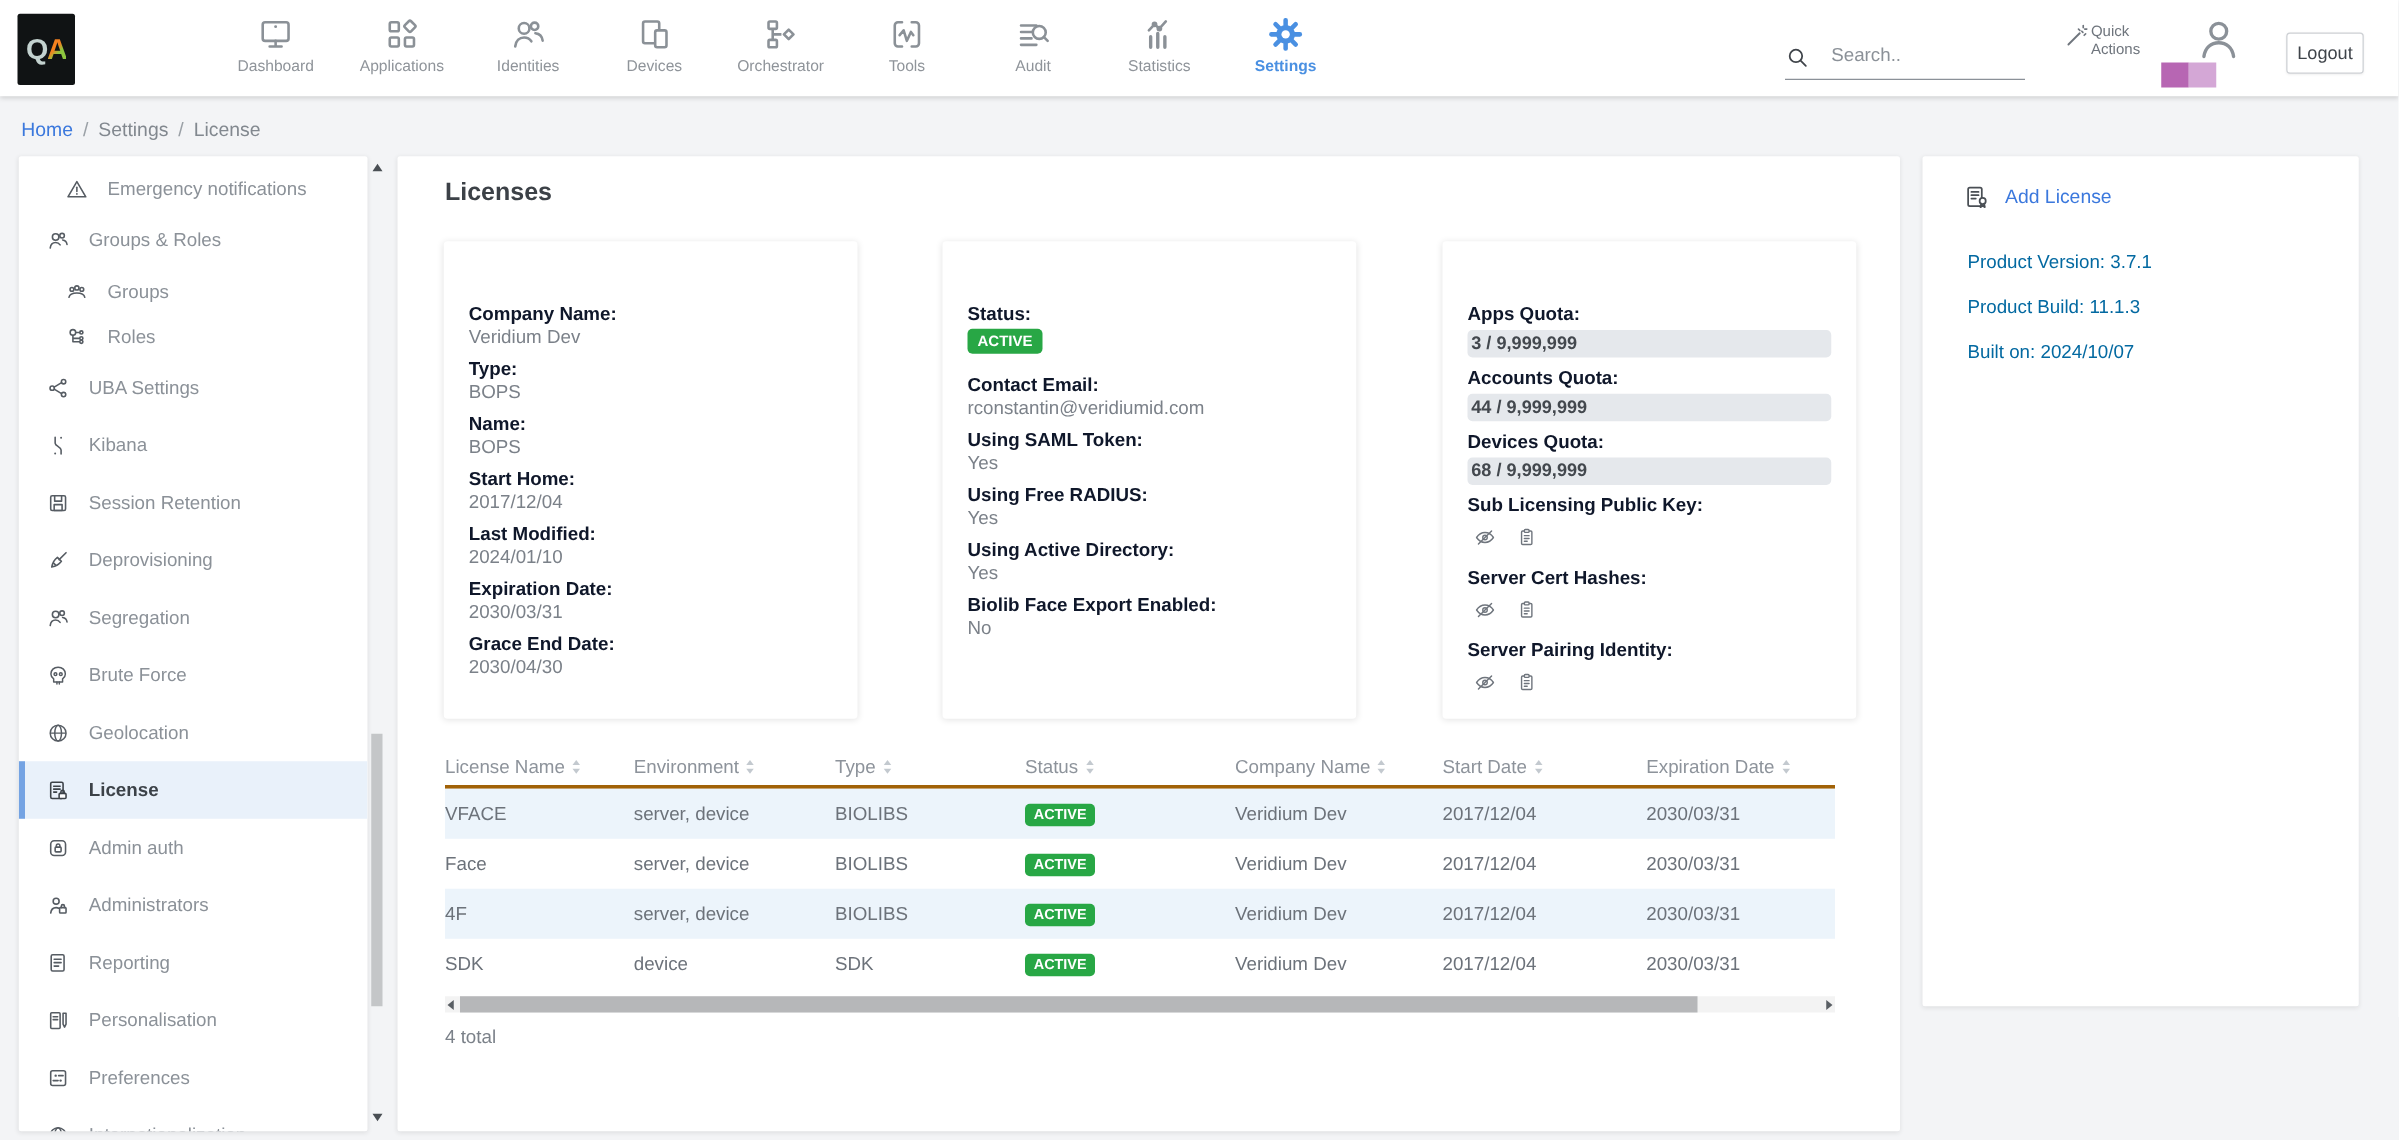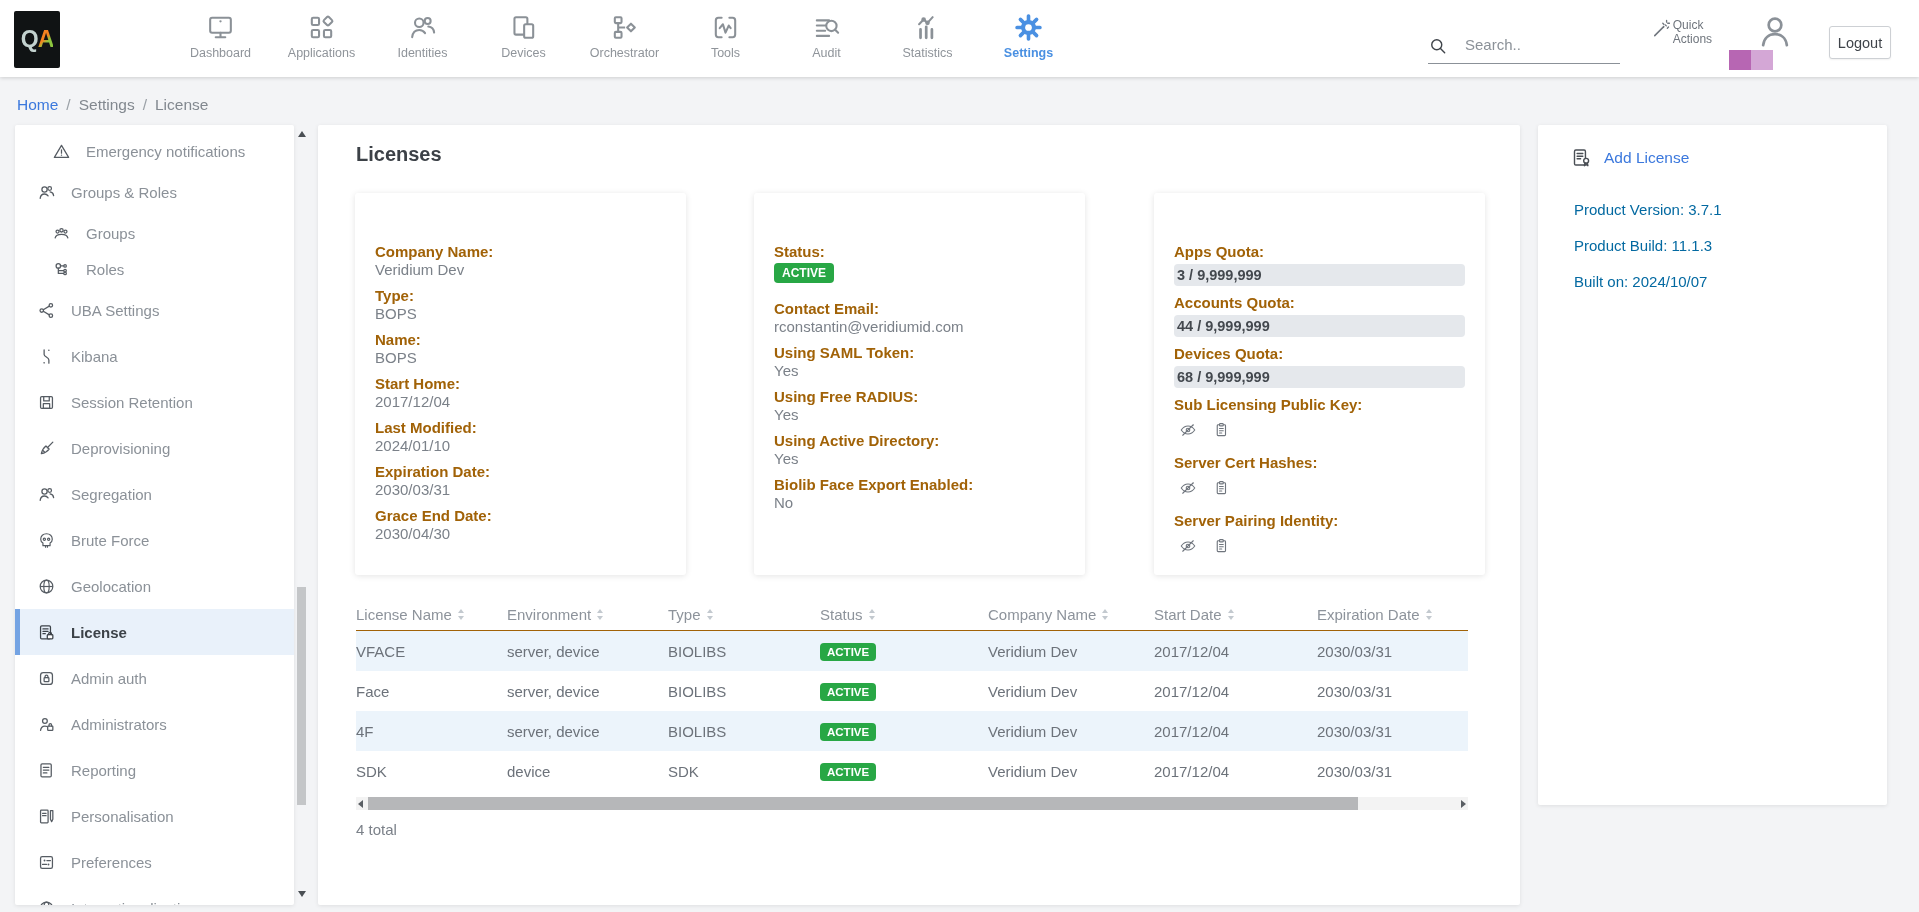--- a/index.html
+++ b/index.html
@@ -74,34 +74,34 @@
   .vs-thumb { position:absolute; top:462px; left:1px; width:9px; height:218px; background:#c4c6c8; }
 
   
   .main { left:318px; width:1202px; height:780px; }
   .main-title { position:absolute; left:38px; top:18px; font-size:20px; font-weight:700; color:#3c4147; }
 
   .card { position:absolute; top:68px; width:331px; height:382px; background:#fff; border-radius:3px;
           box-shadow:0 1px 6px rgba(0,0,0,.11); padding:50px 20px 0; }
   .card1 { left:37px; } .card2 { left:436px; } .card3 { left:836px; }
   .pair { margin-bottom:8px; }
-  .plabel { font-size:15px; font-weight:700; color:#a16207; line-height:18px; }
+  .plabel { font-size:15px; font-weight:700; color:#0f172a; line-height:18px; }
   .pvalue { font-size:15px; color:#7b8189; line-height:18px; word-break:break-all; }
   .badge-active { display:inline-block; background:#28a745; color:#fff; font-size:12px; font-weight:700;
                   padding:3px 8px; border-radius:4px; margin:2px 0 9px; }
   .qbar { height:22px; background:#e5e8ec; border-radius:4px; margin:3px 0 8px; font-size:14.5px;
           font-weight:700; color:#43484e; line-height:22px; padding-left:3px; }
   .sicons { display:flex; gap:15px; margin:7px 0 15px; padding-left:5px; color:#6f757d; }
   .sicons svg { width:18px; height:18px; cursor:pointer; }
 
   
   .table { position:absolute; left:38px; top:473px; width:1112px; }
   .thead, .trow { display:grid; grid-template-columns:151px 161px 152px 168px 166px 163px 151px;
                   align-items:center; }
-  .thead { height:33px; color:#8d939b; font-size:15px; border-bottom:1px solid #a16207; }
+  .thead { height:33px; color:#8d939b; font-size:15px; border-bottom:3px solid #a16207; }
   .th { display:flex; align-items:center; gap:6px; cursor:pointer; }
   .sort { display:inline-flex; flex-direction:column; gap:3px; }
   .sort .s-up { width:0; height:0; border-left:3.5px solid transparent; border-right:3.5px solid transparent;
                 border-bottom:4px solid #c3c9cf; }
   .sort .s-dn { width:0; height:0; border-left:3.5px solid transparent; border-right:3.5px solid transparent;
                 border-top:4px solid #c3c9cf; }
   .trow { height:40px; font-size:15px; color:#6c727a; }
   .trow.alt { background:#ecf4fb; }
   .tbadge { display:inline-block; background:#28a745; color:#fff; font-size:11.5px; font-weight:700;
             padding:3px 7px; border-radius:4px; }

